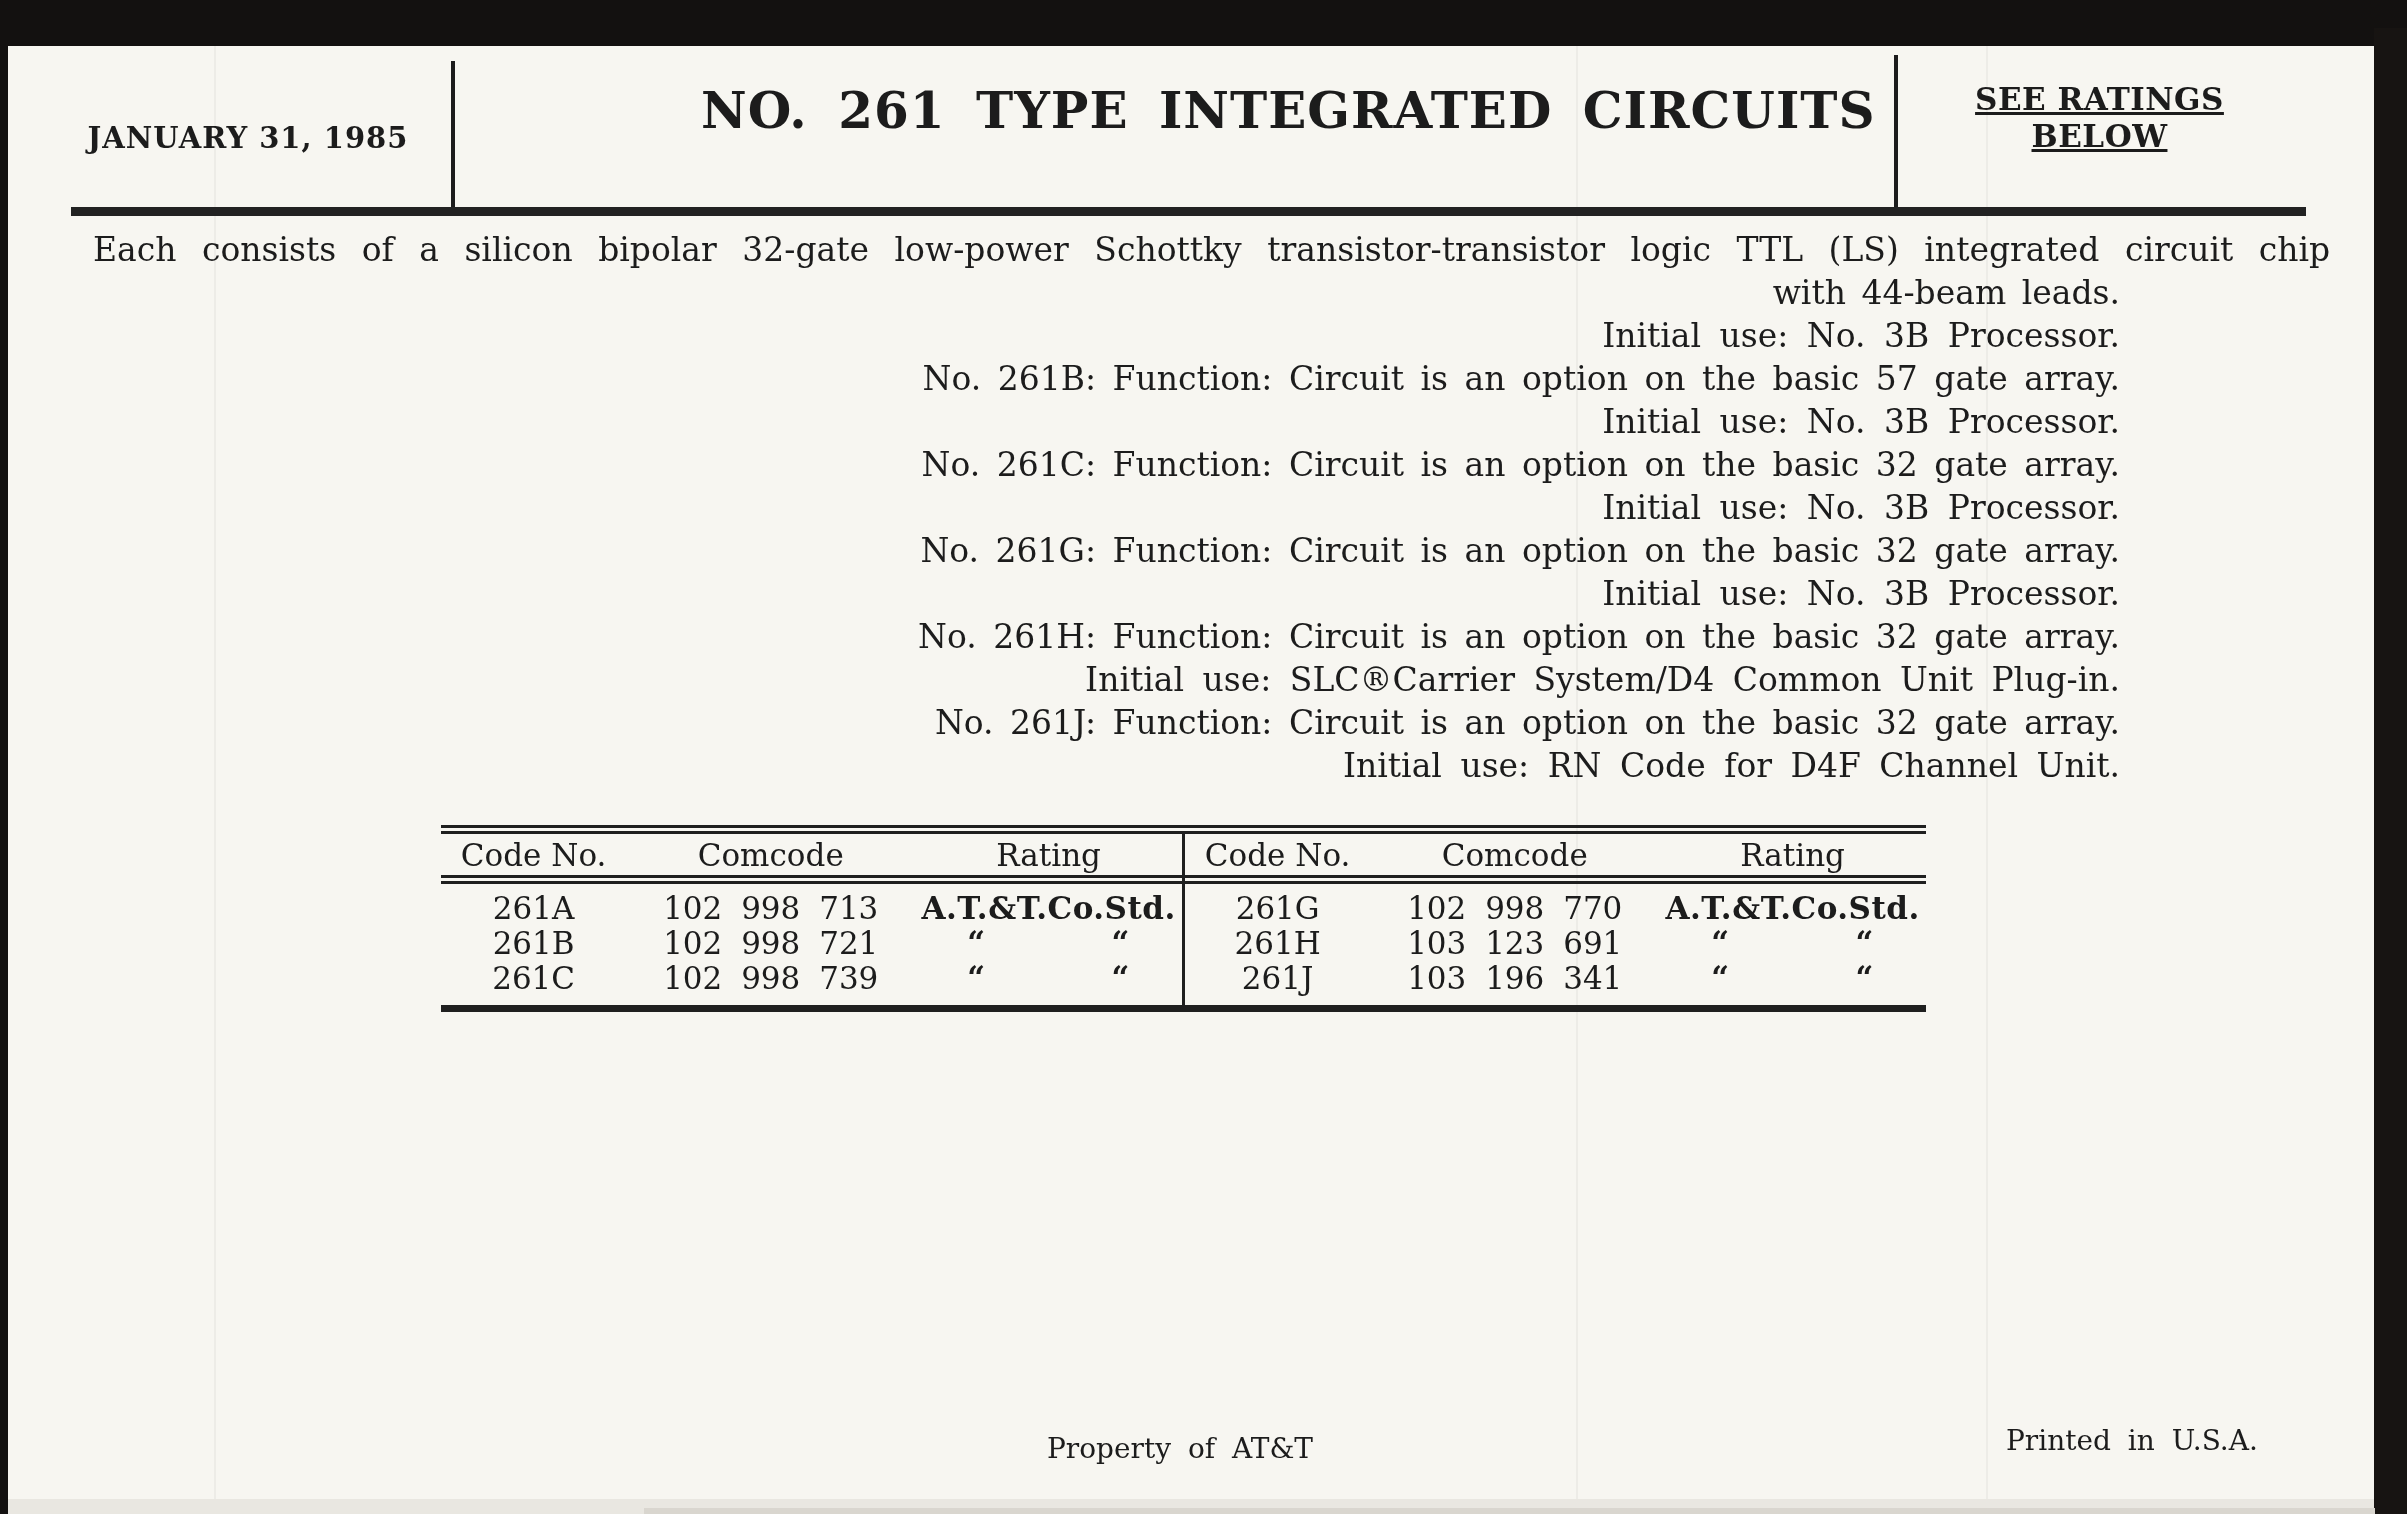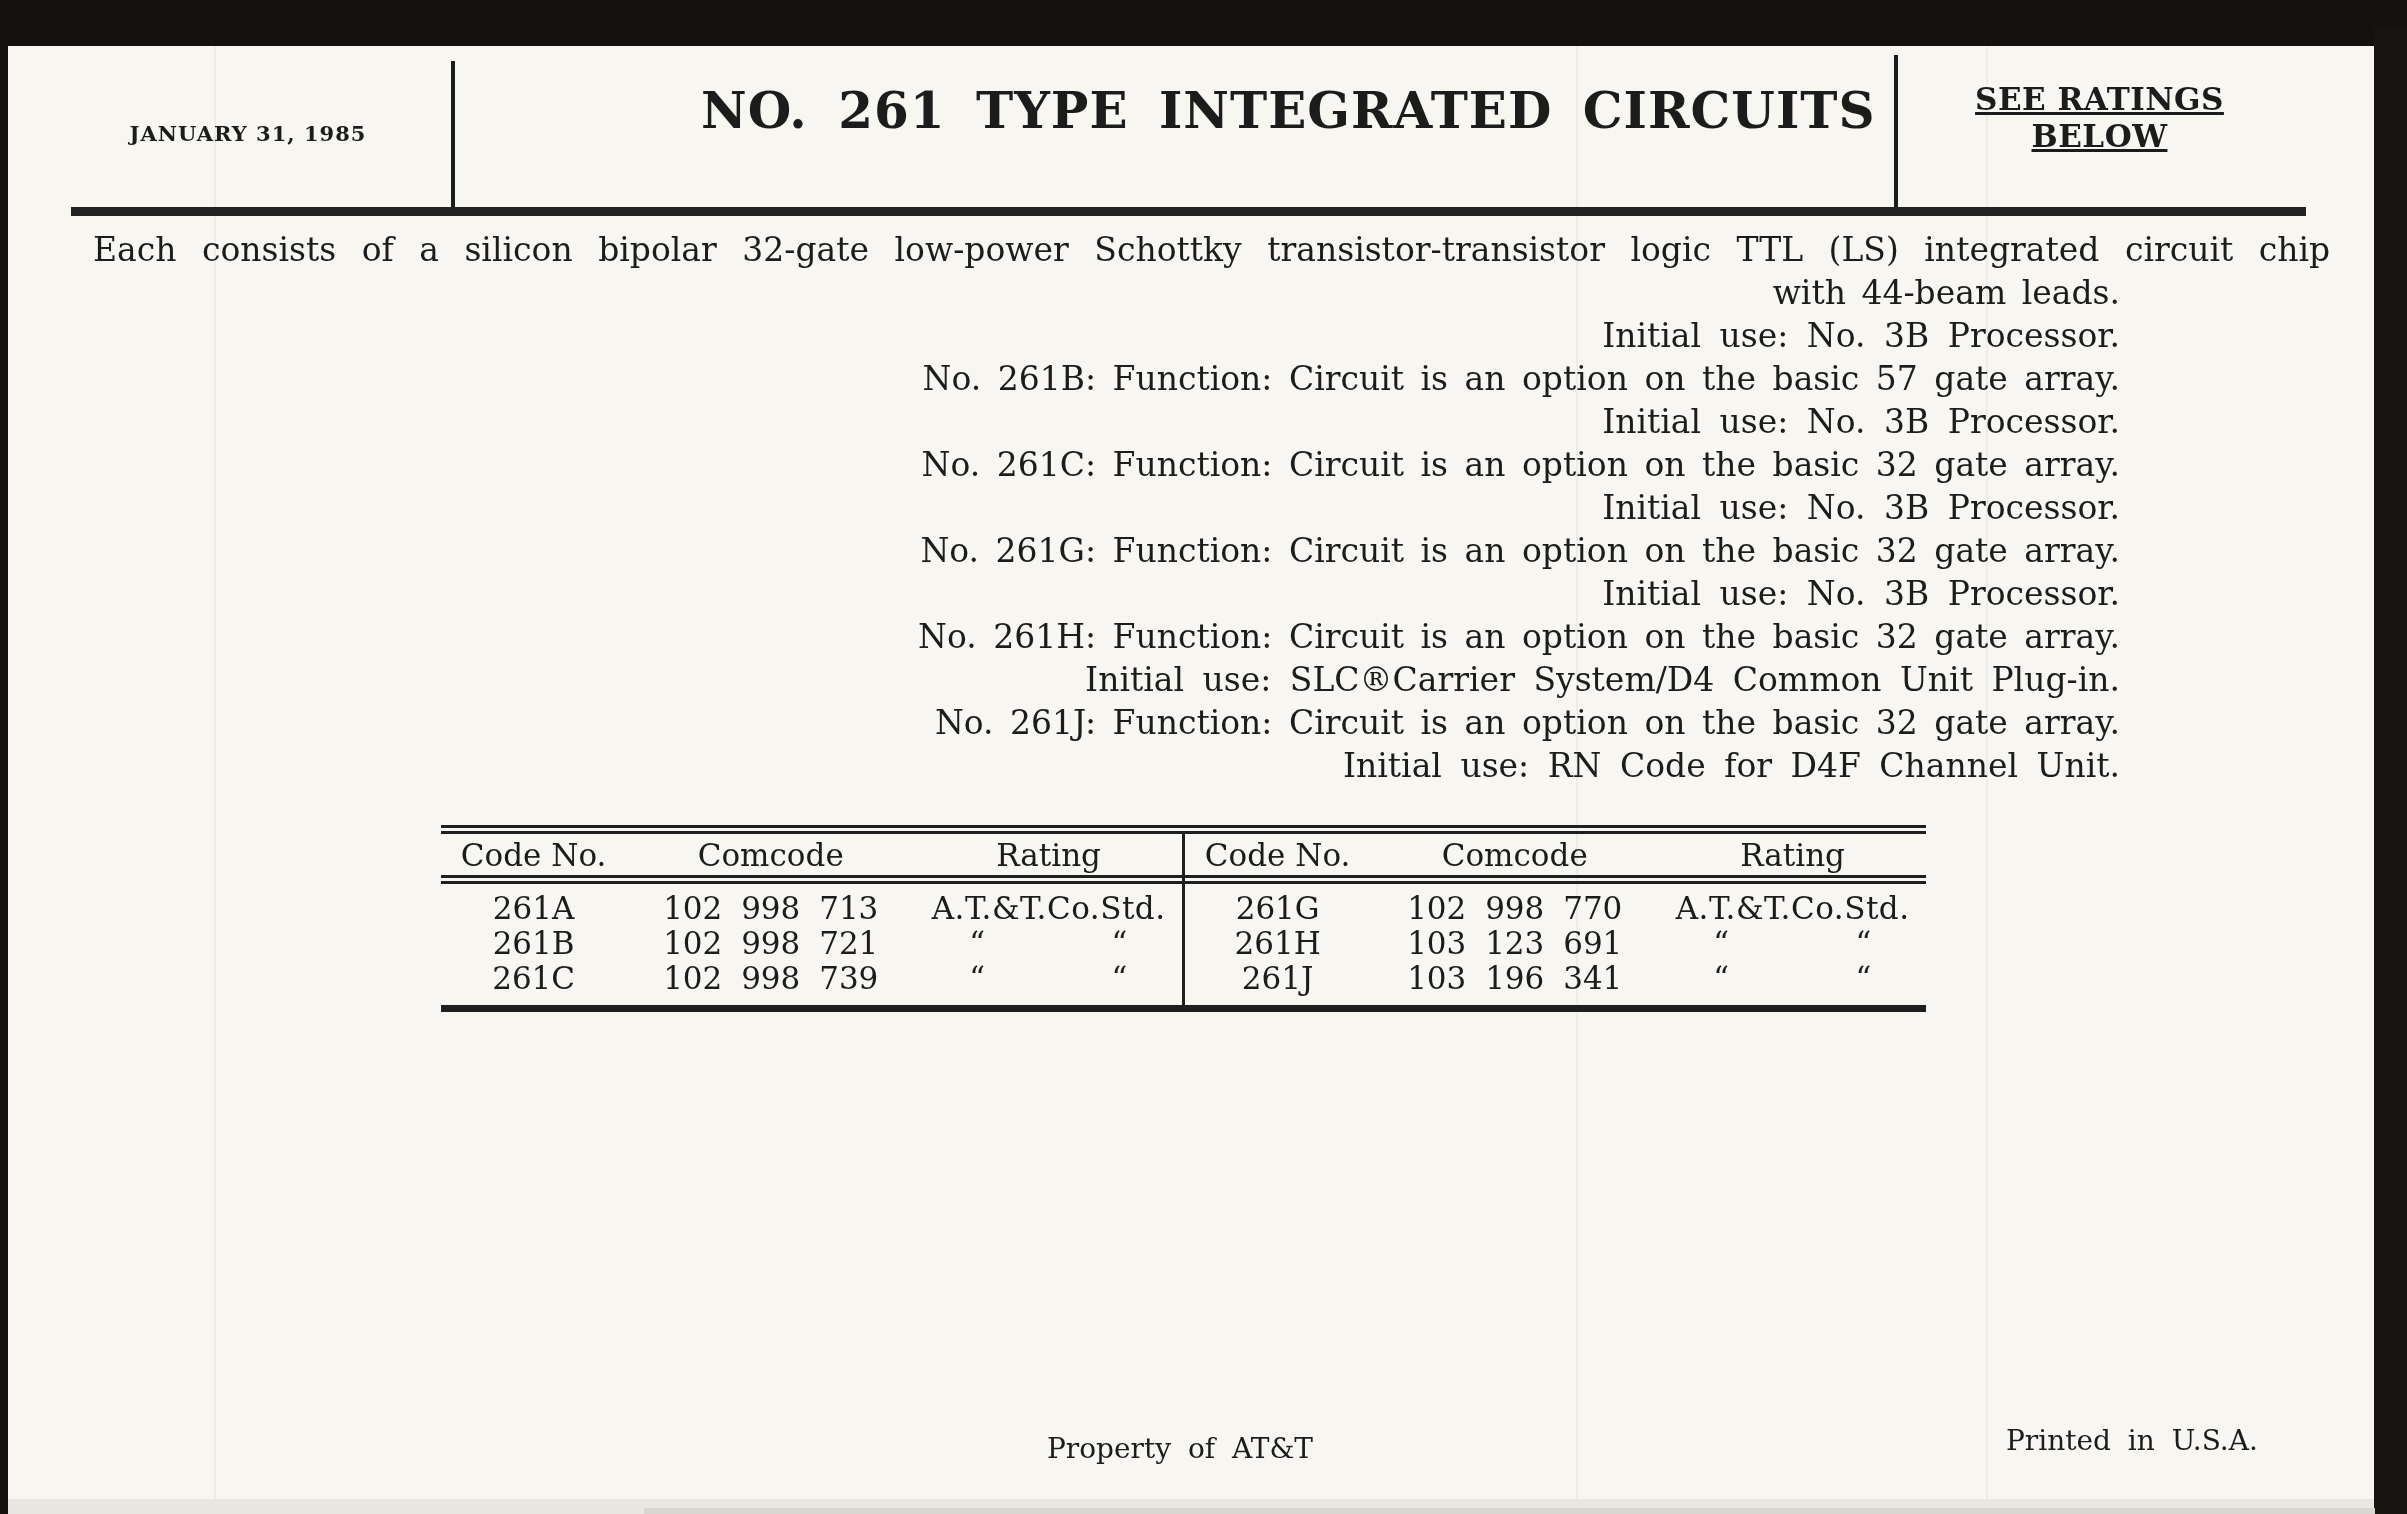--- a/index.html
+++ b/index.html
@@ -18,21 +18,21 @@
   .edge-left   { position: absolute; left: 0; top: 40px; width: 8px; height: 1475px; background: #131110; }
   .edge-right  { position: absolute; left: 2374px; top: 28px; width: 34px; height: 1487px; background: #171412; }
   .edge-bottom { position: absolute; left: 8px; top: 1499px; width: 2366px; height: 16px; background: #e9e7e1; }
   .edge-bottom-smudge { position: absolute; left: 644px; top: 1508px; width: 1731px; height: 7px; background: #d9d6cf; }
   .fold-line { position: absolute; top: 46px; width: 2px; height: 1453px; background: rgba(60,60,55,0.05); }
   .fold-1 { left: 214px; } .fold-2 { left: 1576px; } .fold-3 { left: 1986px; }
 
   
   .hdr-date {
     position: absolute; left: 40px; top: 121px; width: 416px;
-    text-align: center; font-size: 21px; font-weight: bold;
+    text-align: center; font-size: 29px; font-weight: bold;
     letter-spacing: 1px; white-space: nowrap;
   }
   .hdr-div-left  { position: absolute; left: 451px; top: 61px; width: 4px; height: 147px; background: #1c1c1c; }
   .hdr-div-right { position: absolute; left: 1894px; top: 55px; width: 4px; height: 152px; background: #1c1c1c; }
   .hdr-title {
     position: absolute; left: 701px; top: 81px; width: 982px;
     text-align: center; font-size: 50px; font-weight: bold;
     word-spacing: 12px; letter-spacing: 1px; white-space: nowrap;
   }
   .hdr-ratings {
@@ -62,21 +62,21 @@
   .t-head-row {
     display: flex; height: 50px; align-items: center;
     border-bottom: 9px double #1f1f1f; font-size: 31px;
   }
   .t-body { padding: 7px 0 9px 0; }
   .t-row { display: flex; line-height: 35px; font-size: 31px; }
   .t-c1 { width: 25%; text-align: center; }
   .t-c2 { width: 39%; text-align: center; }
   .t-c3 { width: 36%; text-align: center; }
   .cell-comcode { word-spacing: 9px; }
-  .cell-rating  { letter-spacing: 0.5px; }
+  .cell-rating  { letter-spacing: 0.5px; font-weight: bold; }
 
   
   .foot-property { position: absolute; left: 1047px; top: 1432px; font-size: 28px; word-spacing: 8px; white-space: nowrap; }
   .foot-printed  { position: absolute; left: 2006px; top: 1424px; font-size: 28px; word-spacing: 8px; white-space: nowrap; }
 </style>
 </head>
 <body>
 
 <div class="scan-canvas">
 

